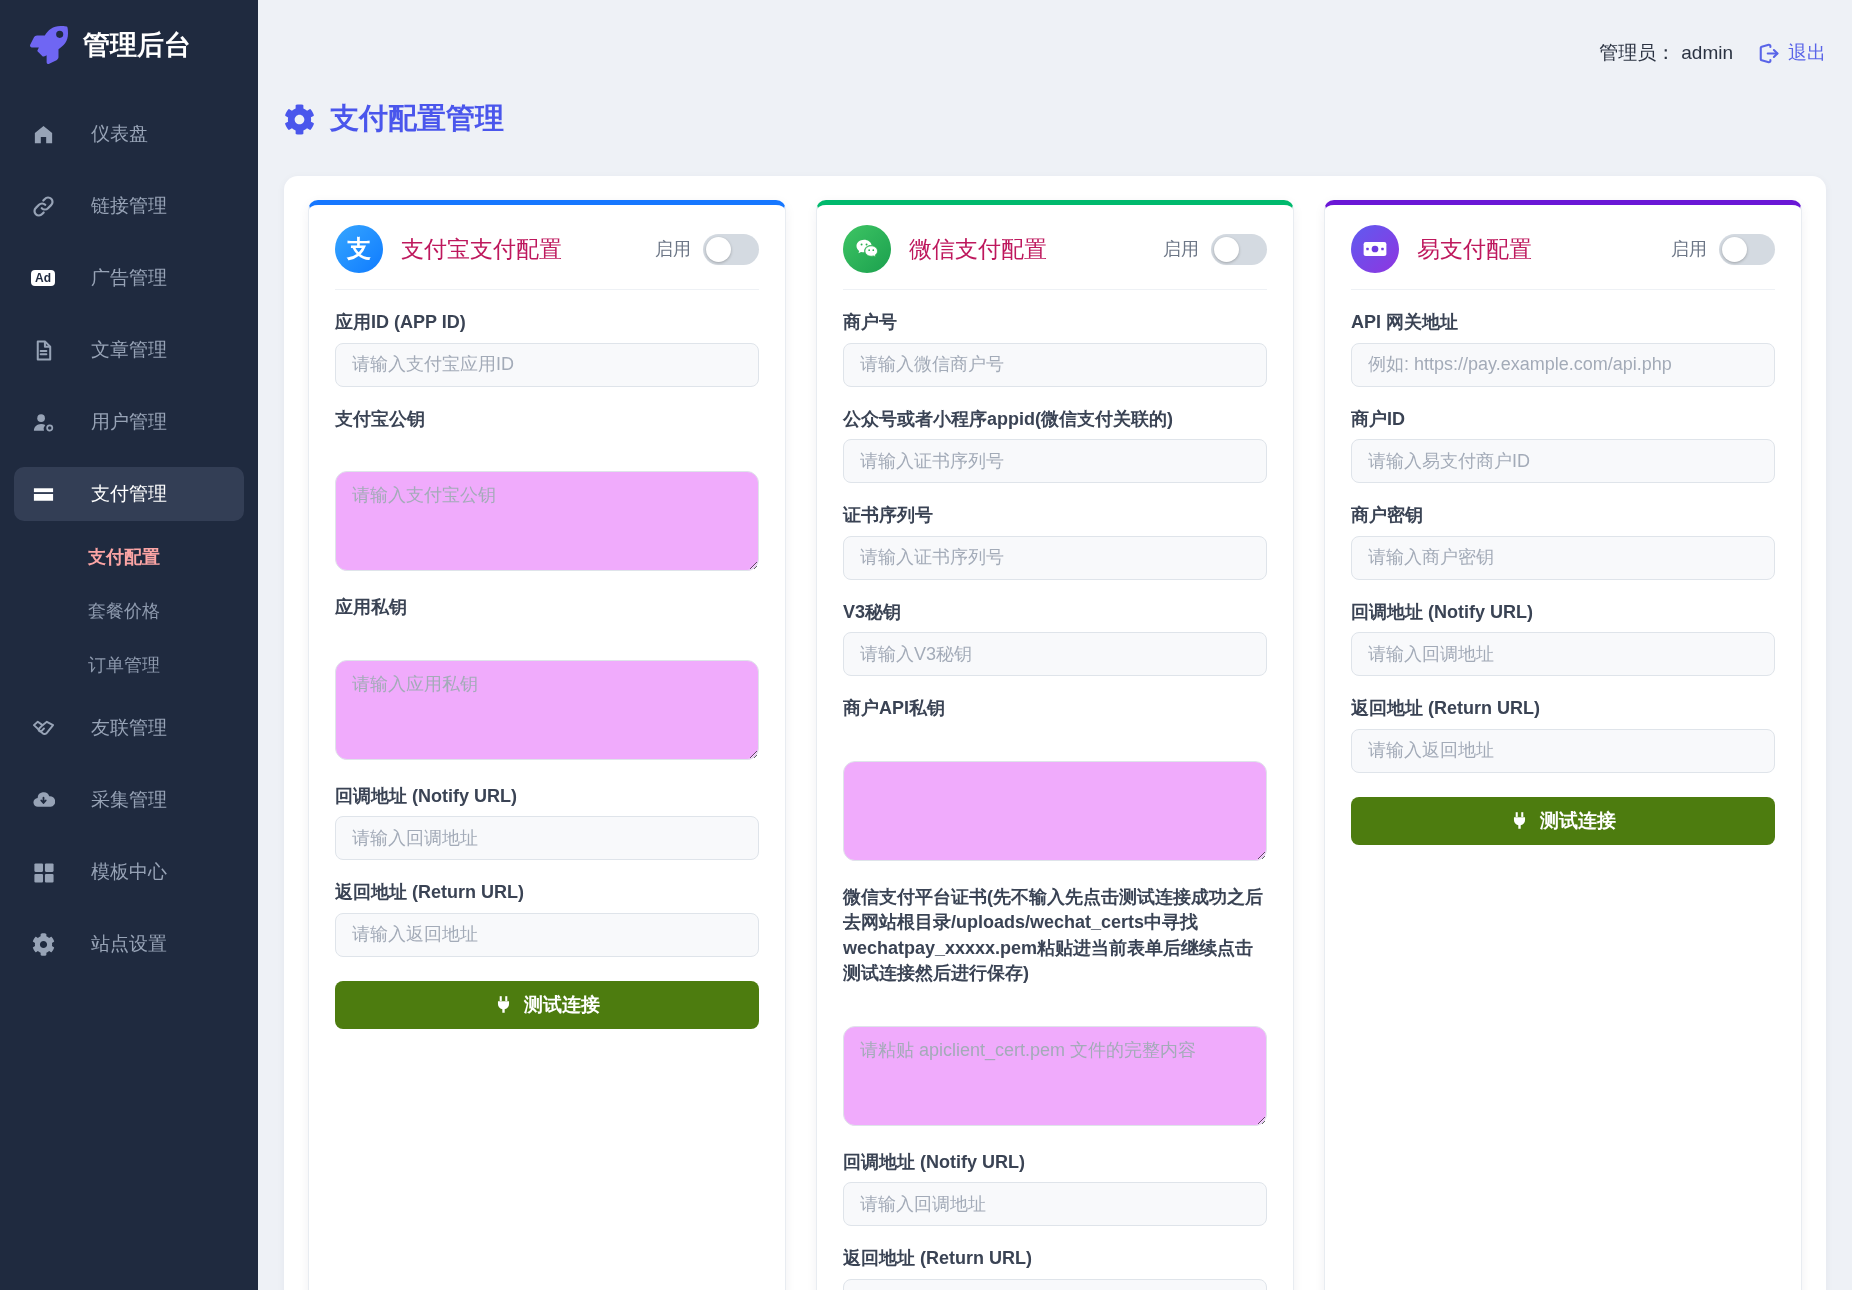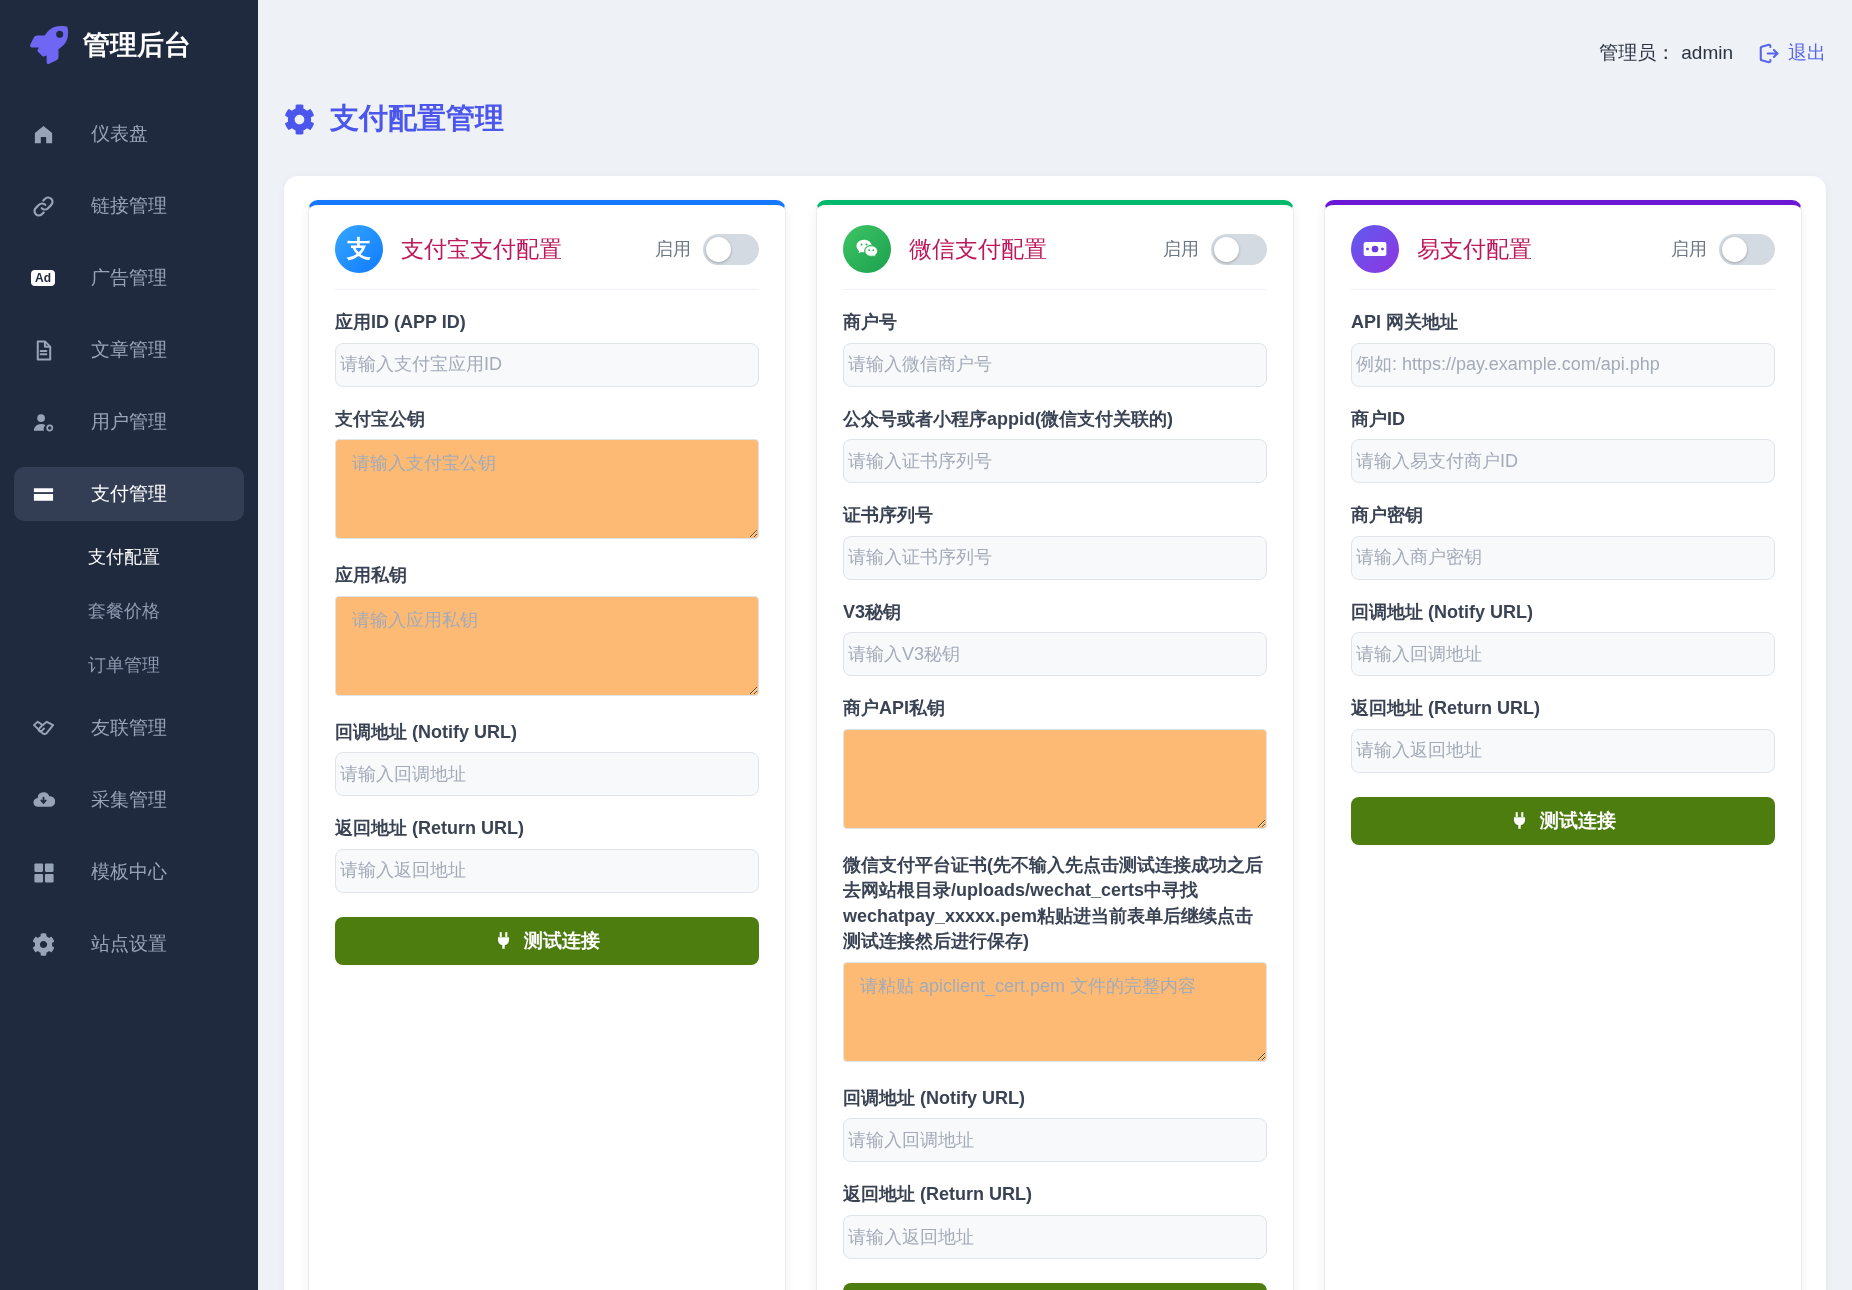--- a/index.html
+++ b/index.html
@@ -12,21 +12,21 @@
   .sidebar{width:258px;flex-shrink:0;background:#1f2a3f;color:#97a3b6;display:flex;flex-direction:column;}
   .logo{display:flex;align-items:center;gap:15px;padding:26px 20px 34px 30px;color:#fff;font-size:27px;font-weight:bold;}
   .logo .icn svg{width:38px;height:38px;display:block;}
   .nav{display:flex;flex-direction:column;}
   .nav-item{display:flex;align-items:center;gap:35px;margin:9px 14px;padding:14px 16px;border-radius:10px;
     font-size:19px;cursor:pointer;color:#97a3b6;}
   .nav-item .icn{width:26px;display:flex;justify-content:center;}
   .nav-item .icn svg{width:23px;height:23px;display:block;}
   .nav-item.active{background:#333e55;color:#fff;}
   .nav-sub{padding:14px 16px 14px 74px;margin:1px 14px;font-size:18px;cursor:pointer;color:#8d99ad;border-radius:10px;}
-  .nav-sub.active{color:#ffffff;font-weight:normal;}
+  .nav-sub.active{color:#fca5a5;font-weight:bold;}
   .ad-badge{background:#ffffff;color:#1f2a3f;font-size:12px;font-weight:bold;border-radius:4px;padding:2px 4px;line-height:1;}
   
   .main{flex:1;display:flex;flex-direction:column;padding:0 26px;min-width:0;}
   .topbar{display:flex;justify-content:flex-end;align-items:center;gap:26px;padding-top:40px;font-size:19px;color:#2b3342;}
   .admin-info{display:flex;align-items:center;gap:6px;}
   .logout{display:flex;align-items:center;gap:8px;color:#5964e8;cursor:pointer;}
   .logout svg{width:21px;height:21px;display:block;}
   .page-title{display:flex;align-items:center;gap:15px;margin-top:33px;color:#4a56ec;font-size:29px;font-weight:bold;}
   .page-title svg{width:31px;height:31px;display:block;}
   
@@ -38,24 +38,24 @@
   .card-logo{width:48px;height:48px;border-radius:50%;display:flex;align-items:center;justify-content:center;flex-shrink:0;}
   .card-logo svg{width:26px;height:26px;display:block;}
   .card-logo .glyph{color:#fff;font-size:24px;font-weight:bold;line-height:1;}
   .card-title{flex:1;font-size:23px;font-weight:normal;color:#be185d;}
   .enable{display:flex;align-items:center;gap:12px;color:#6c7686;font-size:18px;}
   .toggle{width:56px;height:31px;background:#d4dae1;border-radius:16px;position:relative;cursor:pointer;flex-shrink:0;}
   .toggle .knob{position:absolute;left:3px;top:3px;width:25px;height:25px;background:#fff;border-radius:50%;
     box-shadow:0 1px 3px rgba(0,0,0,.25);}
   .field{margin-bottom:20px;}
   .field-label{font-size:18px;font-weight:600;color:#3a4354;margin-bottom:7px;line-height:1.42;}
-  .field input{width:100%;box-sizing:border-box;height:44px;padding:0 4px;background:#f8f9fb;border:1px solid #dfe4ea;
+  .field input{width:100%;box-sizing:border-box;height:44px;padding:0 16px;background:#f8f9fb;border:1px solid #dfe4ea;
     border-radius:8px;font-size:18px;color:#444;font-family:inherit;outline:none;}
-  .field textarea{width:100%;box-sizing:border-box;height:100px;padding:11px 16px;background:#fdba74;border:1px solid #dfe4ea;
-    border-radius:4px;font-size:18px;color:#444;font-family:inherit;resize:vertical;outline:none;}
+  .field textarea{width:100%;box-sizing:border-box;height:100px;padding:11px 16px;background:#f0abfc;border:1px solid #dfe4ea;
+    border-radius:12px;font-size:18px;color:#444;font-family:inherit;resize:vertical;outline:none;margin-top:32px;}
   .field ::placeholder{color:#a3abb8;opacity:1;}
   .test-btn{width:100%;height:48px;margin-top:4px;background:#4d7c0f;border:none;border-radius:8px;color:#fff;
     font-size:19px;font-weight:bold;display:flex;align-items:center;justify-content:center;gap:11px;cursor:pointer;font-family:inherit;}
   .test-btn svg{width:19px;height:19px;display:block;}
 </style>
 </head>
 <body>
 
 <aside class="sidebar">
   <div class="logo">

